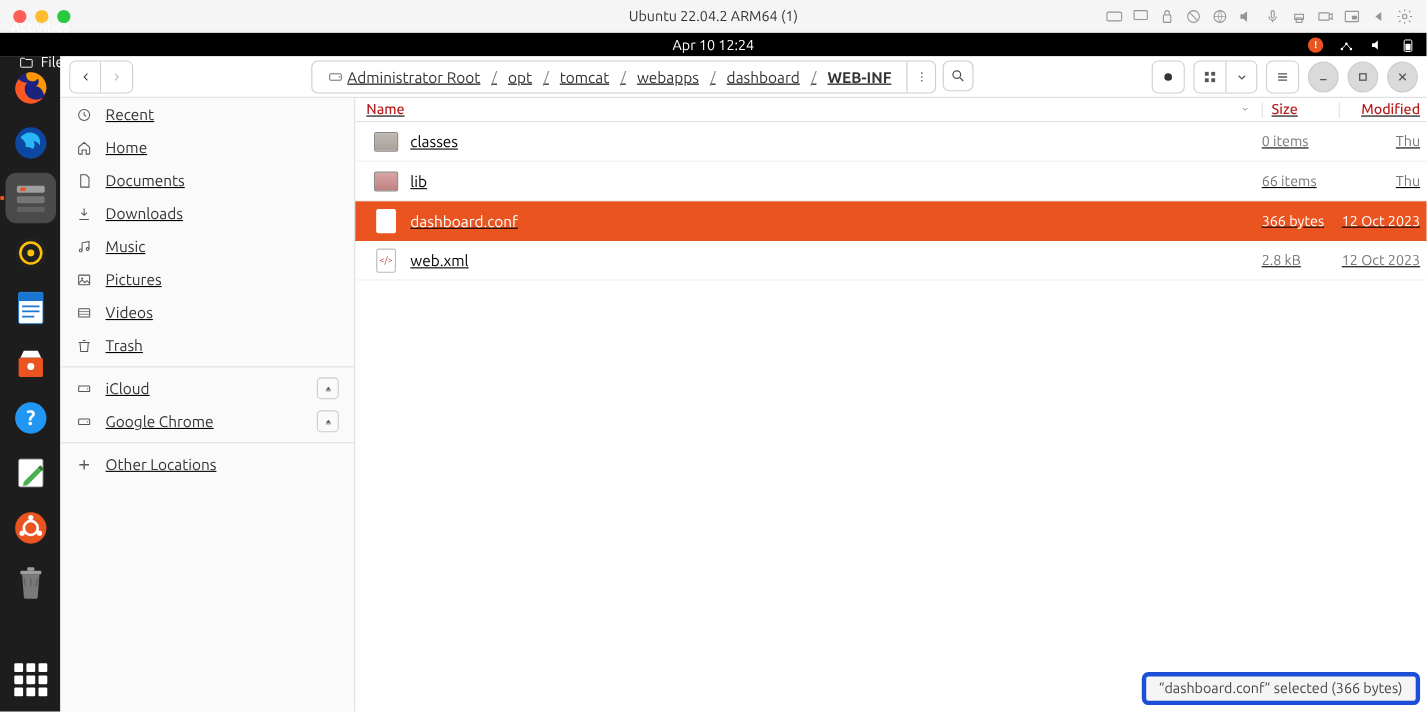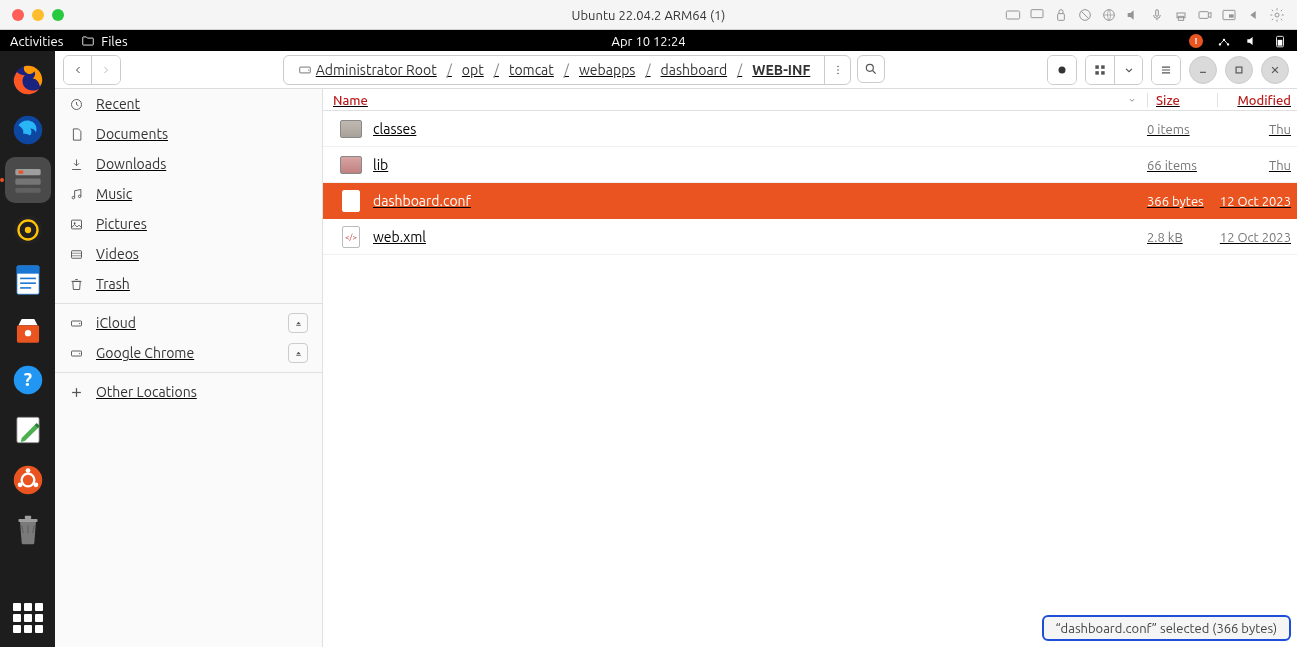--- a/index.html
+++ b/index.html
@@ -11,21 +11,21 @@
 .tl { width: 12px; height: 12px; border-radius: 50%; }
 .tl.red { background: #ff5f56; }
 .tl.yellow { background: #ffbd2e; }
 .tl.green { background: #27c93f; }
 .mac-title { position: absolute; left: 50%; transform: translateX(-50%); font-size: 13px; color: #333; }
 .mac-icons { margin-left: auto; display: flex; gap: 8px; padding-right: 12px; }
 .mac-icons svg { width: 16px; height: 16px; opacity: 0.6; }
 
 
 .gnome-bar { height: 21px; background: #000; color: #fff; display: flex; align-items: center; font-size: 13px; padding: 0 10px; position: relative; }
-.gnome-left { display: flex; gap: 18px; align-items: flex-end; }
+.gnome-left { display: flex; gap: 18px; align-items: flex-end; flex-direction: column; }
 .gnome-center { position: absolute; left: 50%; transform: translateX(-50%); }
 .gnome-right { margin-left: auto; display: flex; gap: 14px; align-items: center; }
 .gnome-right .alert { width: 14px; height: 14px; background: #e95420; border-radius: 50%; display: flex; align-items: center; justify-content: center; font-size: 9px; font-weight: bold; }
 .gnome-right svg { width: 14px; height: 14px; fill: #fff; }
 .folder-icon { display: inline-flex; align-items: center; gap: 6px; }
 
 
 .desktop { height: 596px; display: flex; }
 .dock { width: 55px; background: #1d1d1d; display: flex; flex-direction: column; align-items: center; padding-top: 6px; gap: 4px; }
 .dock-item { width: 46px; height: 46px; border-radius: 10px; display: flex; align-items: center; justify-content: center; position: relative; }
@@ -79,21 +79,21 @@
 
 .file-list { flex: 1; }
 .file-row { height: 36px; display: flex; align-items: center; border-bottom: 1px solid #f0f0f0; cursor: pointer; font-size: 14px; }
 .file-row.selected { background: #e95420; color: #fff; border-bottom-color: #e95420; }
 .file-row .fname { flex: 1; display: flex; align-items: center; gap: 10px; padding-left: 16px; }
 .file-row .ficon { width: 24px; height: 24px; display: flex; align-items: center; justify-content: center; }
 .file-row .fsize { width: 70px; font-size: 13px; }
 .file-row .fmod { width: 80px; font-size: 13px; text-align: right; padding-right: 6px; }
 .file-row:not(.selected) .fsize, .file-row:not(.selected) .fmod { color: #777; }
 
-.status-bar { position: absolute; bottom: 6px; right: 6px; background: #f5f5f5; border: 2px solid #1d4ed8; border-radius: 6px; padding: 4px 12px; font-size: 13px; color: #444; }
+.status-bar { position: absolute; bottom: 6px; right: 6px; background: #f5f5f5; border: 4px solid #1d4ed8; border-radius: 6px; padding: 4px 12px; font-size: 13px; color: #444; }
 
 
 .icon-folder { width: 22px; height: 18px; background: linear-gradient(#bfb9b2,#a8a29b); border-radius: 2px; position: relative; border: 1px solid #888; }
 .icon-folder.red { background: linear-gradient(#d8a5a5,#c08080); }
 .icon-file { width: 18px; height: 22px; background: #fff; border: 1px solid #bbb; border-radius: 2px; position: relative; }
 .icon-file.xml::after { content: '</>'; position: absolute; top: 50%; left: 50%; transform: translate(-50%,-50%); font-size: 8px; color: #c74242; }
 .file-row.selected .icon-file { border-color: #fff; }
 </style>
 </head>
 <body>
@@ -379,20 +379,26 @@
         <div id="sidebar-items">
             <div class="side-item">
               <svg viewBox="0 0 24 24">
                 <circle cx="12" cy="12" r="8" fill="none" stroke="#555" stroke-width="1.5"></circle>
                 <polyline points="12 8 12 12 15 14" fill="none" stroke="#555" stroke-width="1.5"></polyline>
               </svg>
               <span>Recent</span>
             </div>
             <div class="side-item">
               <svg viewBox="0 0 24 24">
+                <path d="M4 11l8-7 8 7v9a1 1 0 01-1 1h-4v-6h-6v6H5a1 1 0 01-1-1z" fill="none" stroke="#555" stroke-width="1.5"></path>
+              </svg>
+              <span>Home</span>
+            </div>
+            <div class="side-item">
+              <svg viewBox="0 0 24 24">
                 <path d="M7 3h8l4 4v14H7z" fill="none" stroke="#555" stroke-width="1.5"></path>
               </svg>
               <span>Documents</span>
             </div>
             <div class="side-item">
               <svg viewBox="0 0 24 24">
                 <path d="M12 4v10m0 0l-4-4m4 4l4-4M5 20h14" fill="none" stroke="#555" stroke-width="1.5"></path>
               </svg>
               <span>Downloads</span>
             </div>

